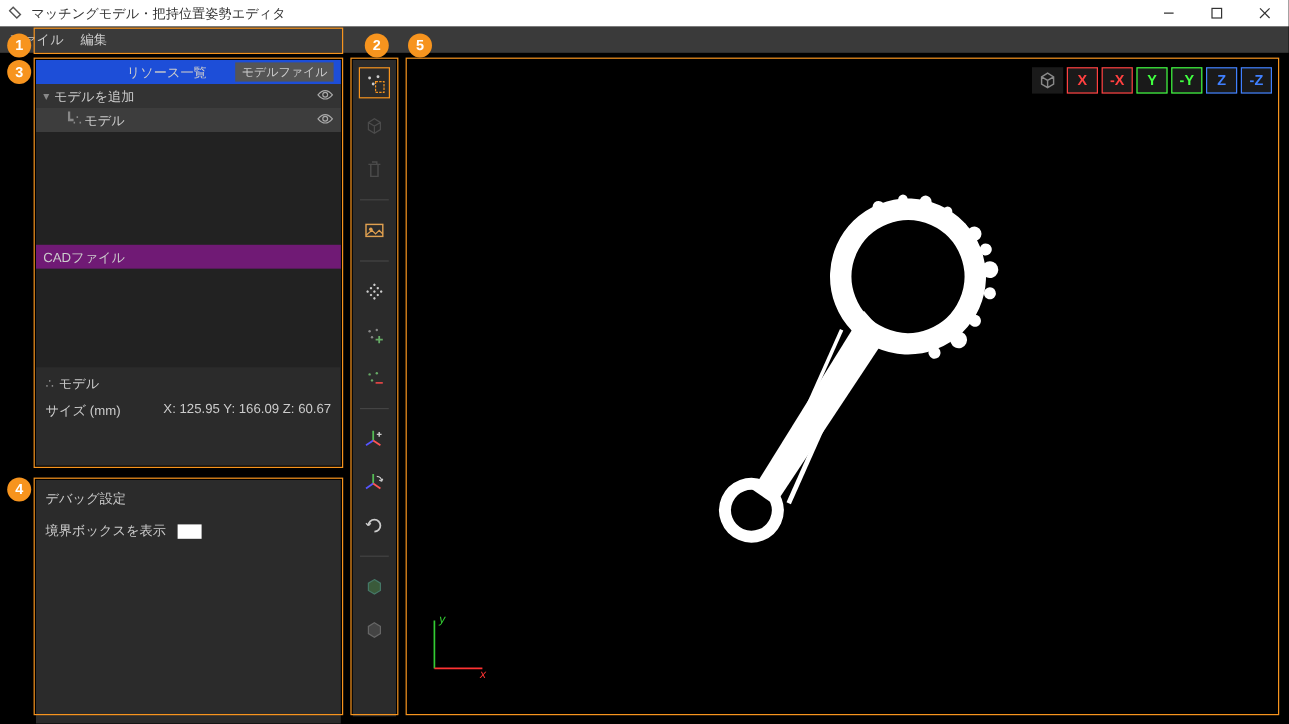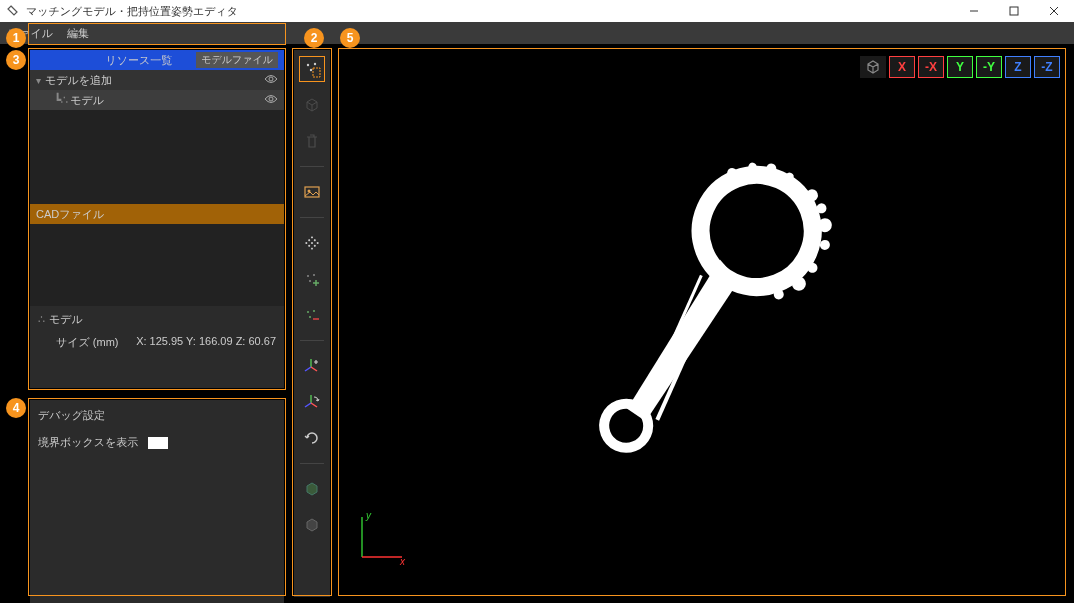--- a/index.html
+++ b/index.html
@@ -30,24 +30,24 @@
   .add-model-btn { background: #555; color: #ccc; font-size: 10px; padding: 1px 5px; border: none; }
 
   .tree-row { height: 20px; display: flex; align-items: center; padding: 0 6px; font-size: 11px; color: #ccc; background: #333; position: relative; }
   .tree-row.indent { padding-left: 24px; background: #3d3d3d; }
   .eye-icon { position: absolute; right: 6px; color: #aaa; }
   .tree-dots { color: #888; margin-right: 4px; font-size: 10px; }
   .tree-dots2 { color: #888; margin-right: 4px; font-size: 12px; letter-spacing: -2px; }
 
   .empty-block { background: #222; }
 
-  .section-header { height: 20px; background: #a16207; display: flex; align-items: center; padding: 0 6px; font-size: 11px; color: #ccc; }
+  .section-header { height: 20px; background: #701a75; display: flex; align-items: center; padding: 0 6px; font-size: 11px; color: #ccc; }
 
   .info-block { padding: 6px 8px; font-size: 11px; color: #ccc; }
-  .info-row { display: flex; justify-content: space-between; padding: 4px 0; margin-left: 18px; }
+  .info-row { display: flex; justify-content: space-between; padding: 4px 0; }
   .info-label { }
   .info-value { }
   .info-model-name { display: flex; align-items: center; gap: 4px; margin-bottom: 4px; }
 
   
   .debug-panel { position: absolute; left: 30px; width: 254px; background: #2b2b2b; }
   .debug-header { font-size: 11px; color: #ccc; padding: 8px 8px 6px; }
   .debug-row { display: flex; align-items: center; padding: 6px 8px; font-size: 11px; color: #ccc; gap: 6px; }
   .checkbox { width: 12px; height: 12px; border: 1px solid #888; background: #333; }
   .color-swatch { width: 20px; height: 12px; background: #fff; margin-left: 4px; }

